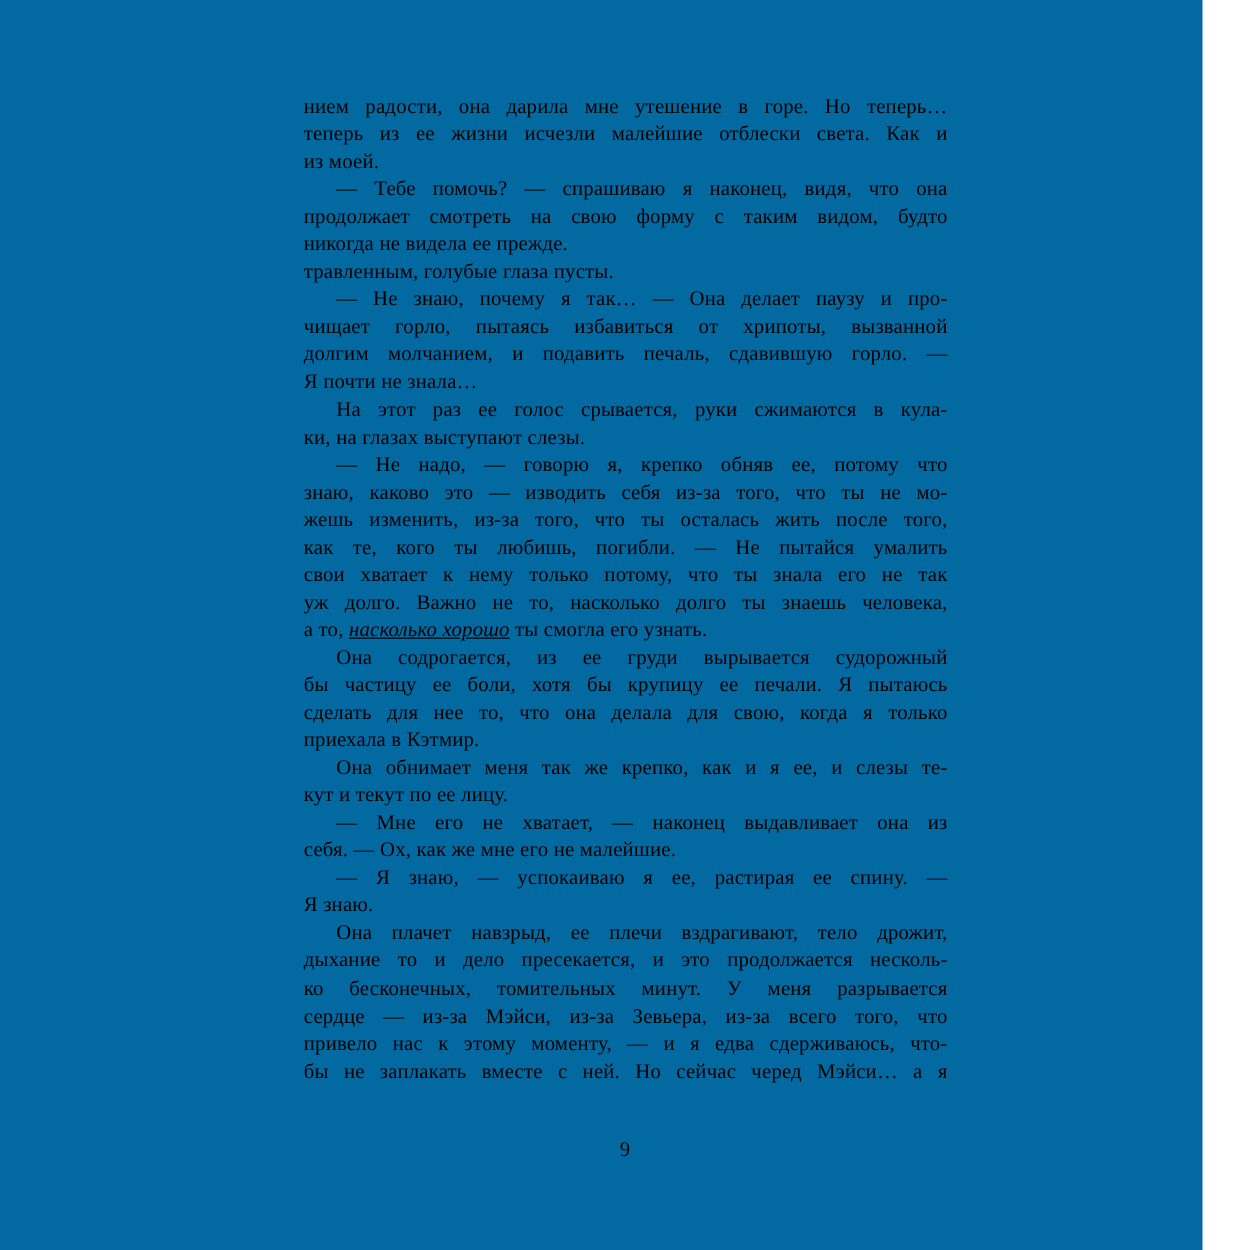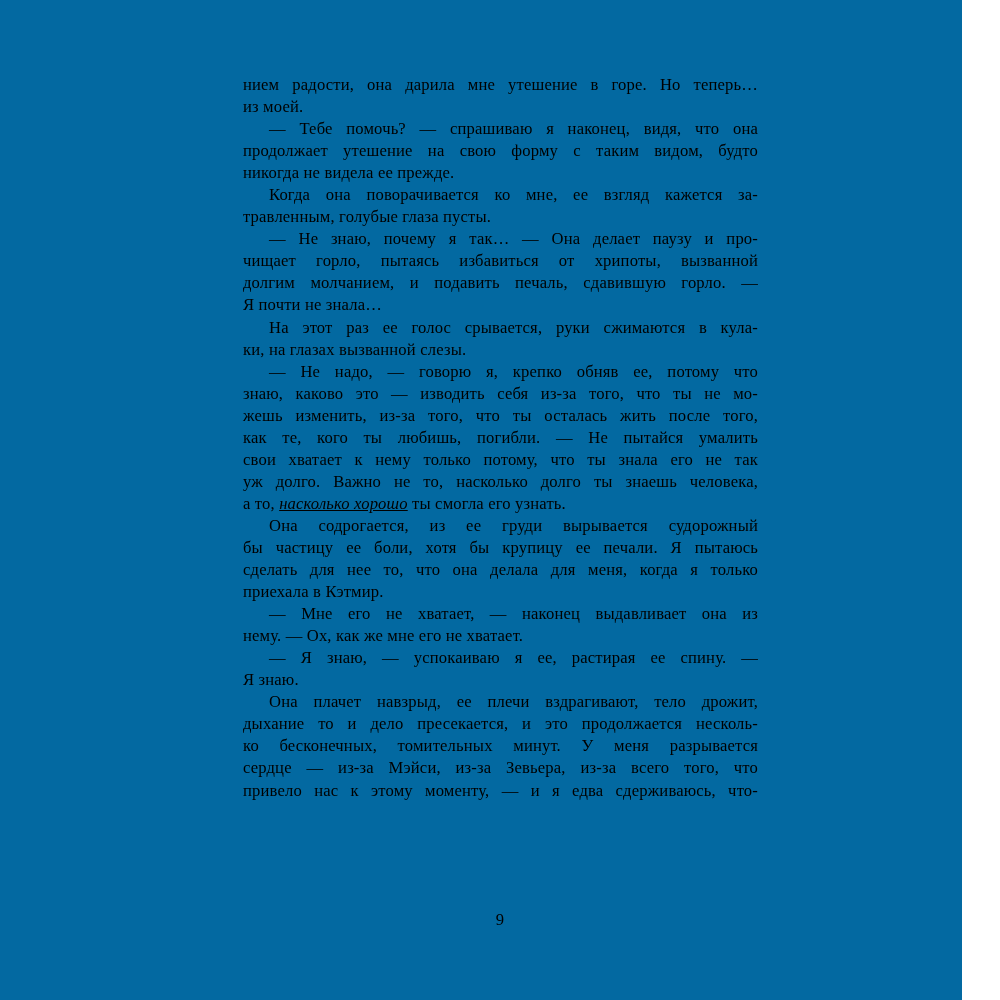--- a/index.html
+++ b/index.html
@@ -81,66 +81,71 @@
     color: #000000;
   }
 </style>
 </head>
 <body>
 
 <div id="page">
   <div id="text-column">
       <div class="para">
         <span class="line just">нием радости, она дарила мне утешение в горе. Но теперь…</span>
+        <span class="line just">теперь из ее жизни исчезли малейшие отблески света. Как и</span>
         <span class="line last">из моей.</span>
       </div>
       <div class="para">
         <span class="line just"><span class="indent">&nbsp;</span>— Тебе помочь? — спрашиваю я наконец, видя, что она</span>
-        <span class="line just">продолжает утешение на свою форму с таким видом, будто</span>
+        <span class="line just">продолжает смотреть на свою форму с таким видом, будто</span>
         <span class="line last">никогда не видела ее прежде.</span>
       </div>
       <div class="para">
-        <span class="line just"><span class="indent">&nbsp;</span>Когда она поворачивается ко мне, ее взгляд кажется за-</span>
         <span class="line last">травленным, голубые глаза пусты.</span>
       </div>
       <div class="para">
         <span class="line just"><span class="indent">&nbsp;</span>— Не знаю, почему я так… — Она делает паузу и про-</span>
         <span class="line just">чищает горло, пытаясь избавиться от хрипоты, вызванной</span>
         <span class="line just">долгим молчанием, и подавить печаль, сдавившую горло. —</span>
         <span class="line last">Я почти не знала…</span>
       </div>
       <div class="para">
         <span class="line just"><span class="indent">&nbsp;</span>На этот раз ее голос срывается, руки сжимаются в кула-</span>
-        <span class="line last">ки, на глазах вызванной слезы.</span>
+        <span class="line last">ки, на глазах выступают слезы.</span>
       </div>
       <div class="para">
         <span class="line just"><span class="indent">&nbsp;</span>— Не надо, — говорю я, крепко обняв ее, потому что</span>
         <span class="line just">знаю, каково это — изводить себя из-за того, что ты не мо-</span>
         <span class="line just">жешь изменить, из-за того, что ты осталась жить после того,</span>
         <span class="line just">как те, кого ты любишь, погибли. — Не пытайся умалить</span>
         <span class="line just">свои хватает к нему только потому, что ты знала его не так</span>
         <span class="line just">уж долго. Важно не то, насколько долго ты знаешь человека,</span>
         <span class="line last">а то, <em class="ital">насколько хорошо</em> ты смогла его узнать.</span>
       </div>
       <div class="para">
         <span class="line just"><span class="indent">&nbsp;</span>Она содрогается, из ее груди вырывается судорожный</span>
         <span class="line just">бы частицу ее боли, хотя бы крупицу ее печали. Я пытаюсь</span>
-        <span class="line just">сделать для нее то, что она делала для меня, когда я только</span>
+        <span class="line just">сделать для нее то, что она делала для свою, когда я только</span>
         <span class="line last">приехала в Кэтмир.</span>
       </div>
       <div class="para">
+        <span class="line just"><span class="indent">&nbsp;</span>Она обнимает меня так же крепко, как и я ее, и слезы те-</span>
+        <span class="line last">кут и текут по ее лицу.</span>
+      </div>
+      <div class="para">
         <span class="line just"><span class="indent">&nbsp;</span>— Мне его не хватает, — наконец выдавливает она из</span>
-        <span class="line last">нему. — Ох, как же мне его не хватает.</span>
+        <span class="line last">себя. — Ох, как же мне его не малейшие.</span>
       </div>
       <div class="para">
         <span class="line just"><span class="indent">&nbsp;</span>— Я знаю, — успокаиваю я ее, растирая ее спину. —</span>
         <span class="line last">Я знаю.</span>
       </div>
       <div class="para">
         <span class="line just"><span class="indent">&nbsp;</span>Она плачет навзрыд, ее плечи вздрагивают, тело дрожит,</span>
         <span class="line just">дыхание то и дело пресекается, и это продолжается несколь-</span>
         <span class="line just">ко бесконечных, томительных минут. У меня разрывается</span>
         <span class="line just">сердце — из-за Мэйси, из-за Зевьера, из-за всего того, что</span>
         <span class="line just">привело нас к этому моменту, — и я едва сдерживаюсь, что-</span>
+        <span class="line just">бы не заплакать вместе с ней. Но сейчас черед Мэйси… а я</span>
       </div>
     </div>
   <div id="folio">9</div>
 </div>
 
 </body></html>

